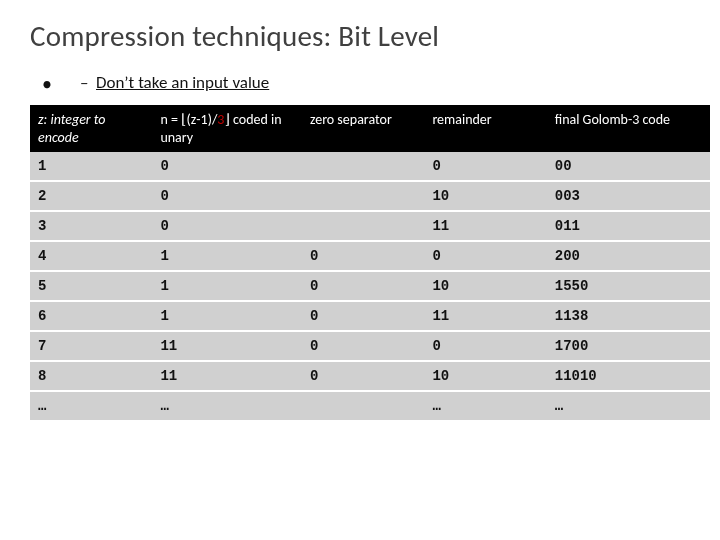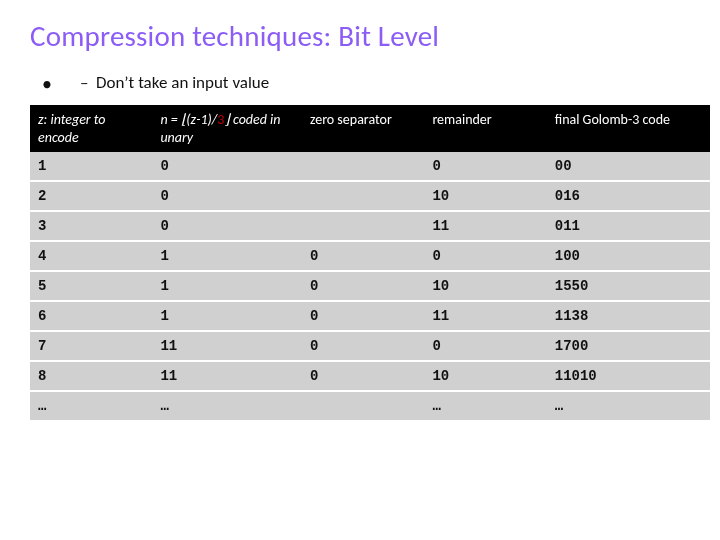--- a/index.html
+++ b/index.html
@@ -12,21 +12,21 @@
     color: #111;
     overflow: hidden;
   }
   .slide {
     padding: 18px 30px 0 30px;
     box-sizing: border-box;
   }
   .title {
     font-size: 29px;
     font-weight: 400;
-    color: #8b5cf6;
+    color: #404040;
     margin: 0 0 18px 0;
     letter-spacing: 0.2px;
   }
   ul.lvl1 {
     margin: 0 0 0 10px;
     padding: 0 0 0 20px;
     list-style: none;
   }
   ul.lvl1 > li {
     font-size: 20px;
@@ -37,20 +37,21 @@
     content: "•";
     position: absolute;
     left: -18px;
     top: 0;
     color: #111;
   }
   ul.lvl2 {
     margin: 4px 0 10px 18px;
     padding: 0 0 0 18px;
     list-style: none;
+    text-decoration: underline;
   }
   ul.lvl2 > li {
     font-size: 17px;
     position: relative;
   }
   ul.lvl2 > li::before {
     content: "–";
     position: absolute;
     left: -16px;
     top: 0;
@@ -72,21 +73,20 @@
     text-align: left;
     padding: 6px 8px;
     vertical-align: top;
     line-height: 1.25;
     font-style: normal;
   }
   table.data th:first-child {
     font-style: italic;
   }
   table.data th .mono {
-    font-style: italic;
   }
   table.data td {
     padding: 4px 8px;
     background: #d0d0d0;
     border-bottom: 2px solid #fff;
     font-family: Consolas, "Courier New", monospace;
     font-weight: 700;
     color: #111;
     height: 20px;
   }
@@ -138,35 +138,35 @@
           <td>0</td>
           <td class="empty-cell"></td>
           <td>0</td>
           <td>00</td>
         </tr>
         <tr>
           <td>2</td>
           <td>0</td>
           <td class="empty-cell"></td>
           <td>10</td>
-          <td>016</td>
+          <td>003</td>
         </tr>
         <tr>
           <td>3</td>
           <td>0</td>
           <td class="empty-cell"></td>
           <td>11</td>
           <td>011</td>
         </tr>
         <tr>
           <td>4</td>
           <td>1</td>
           <td>0</td>
           <td>0</td>
-          <td>100</td>
+          <td>200</td>
         </tr>
         <tr>
           <td>5</td>
           <td>1</td>
           <td>0</td>
           <td>10</td>
           <td>1550</td>
         </tr>
         <tr>
           <td>6</td>

